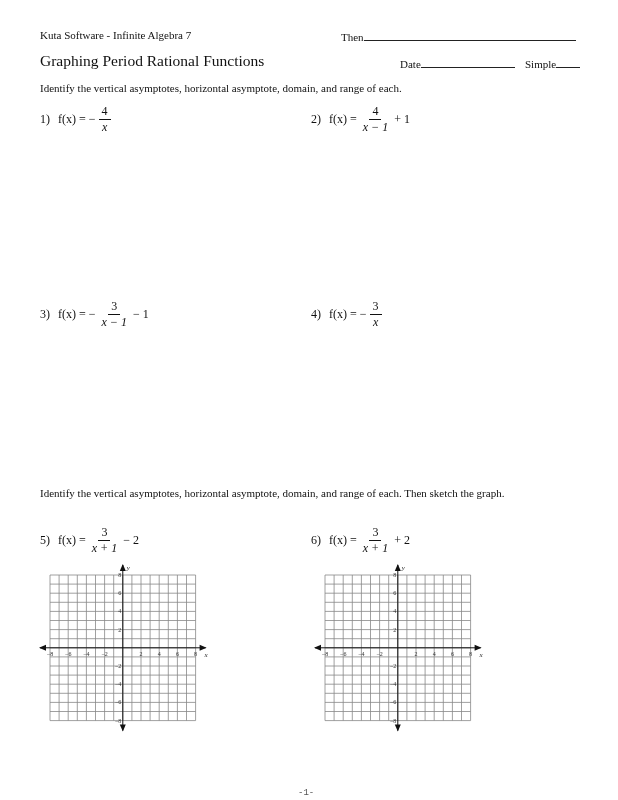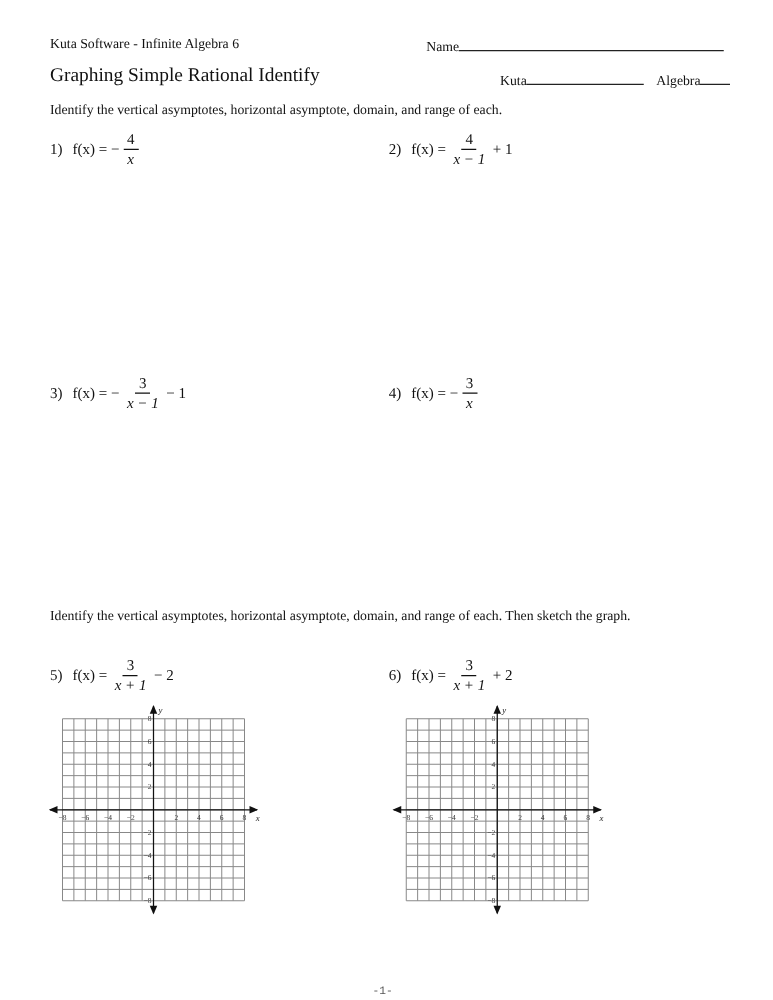--- a/index.html
+++ b/index.html
@@ -16,30 +16,30 @@
   .frac { display: inline-flex; flex-direction: column; align-items: center; margin: 0 3px; vertical-align: middle; }
   .frac .num { border-bottom: 1px solid #111; padding: 0 3px 1px; line-height: 13px; }
   .frac .den { padding: 1px 3px 0; line-height: 13px; }
   .ital { font-style: italic; }
   .graph { position: absolute; }
   .footer { font-family: "Liberation Mono", "DejaVu Sans Mono", monospace; font-size: 9px; color: #555; }
 </style>
 </head>
 <body>
 
-<div class="abs small" style="left:40px; top:29px;">Kuta Software - Infinite Algebra 6</div>
+<div class="abs small" style="left:40px; top:29px;">Kuta Software - Infinite Algebra 7</div>
 <div class="abs small" style="left:341px; top:29px;">
-  <span>Name</span><span class="blank" style="width:212px;"></span>
+  <span>Then</span><span class="blank" style="width:212px;"></span>
 </div>
-<div class="abs title" style="left:40px; top:52px;">Graphing Simple Rational Identify</div>
+<div class="abs title" style="left:40px; top:52px;">Graphing Period Rational Functions</div>
 <div class="abs small" style="left:400px; top:56px;">
-  <span>Kuta</span><span class="blank" style="width:94px;"></span>
+  <span>Date</span><span class="blank" style="width:94px;"></span>
 </div>
 <div class="abs small" style="left:525px; top:56px;">
-  <span>Algebra</span><span class="blank" style="width:24px;"></span>
+  <span>Simple</span><span class="blank" style="width:24px;"></span>
 </div>
 
 <div class="abs instr" style="left:40px; top:81px; width:540px;">Identify the vertical asymptotes, horizontal asymptote, domain, and range of each.</div>
 
 <div class="abs prob" style="left:40px; top:105px;">
     <span class="pnum">1)</span>
     <span class="fx">f(x) =</span>
     <span style="margin-left: 3px;">−</span>
     <span class="frac">
       <span class="num">4</span>

